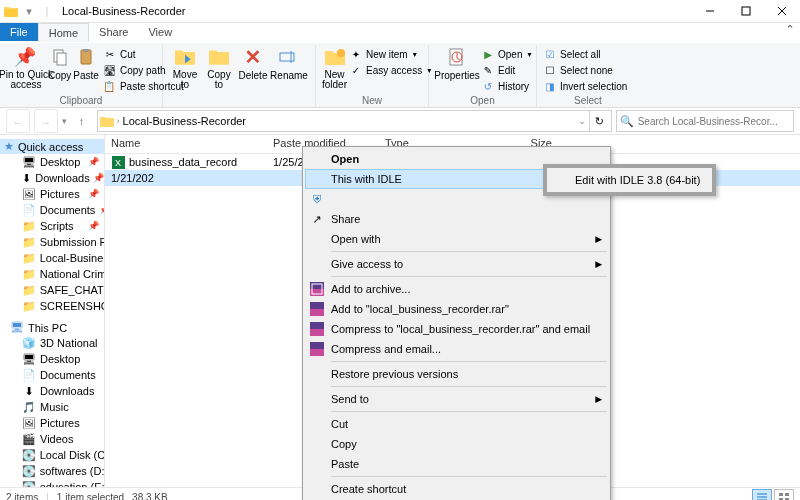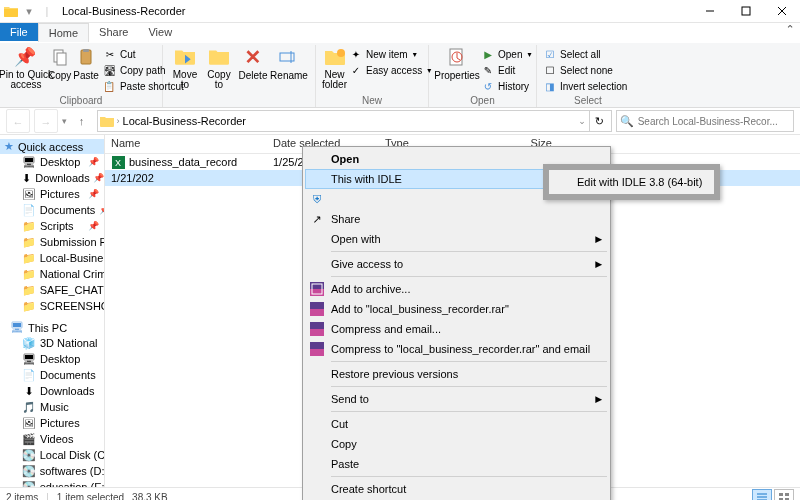--- a/index.html
+++ b/index.html
@@ -40,21 +40,21 @@
 .frow{display:flex;height:16px;align-items:center;font-size:11px;}
 .frow.sel{background:#cde8ff;}
 .frow .c{padding:0 6px;overflow:hidden;white-space:nowrap;}
 .context{position:absolute;background:#f0f0f0;border:1px solid #a0a0a0;box-shadow:2px 2px 4px rgba(0,0,0,0.25);font-size:11px;min-width:220px;padding:2px;}
 .context .ci{display:flex;align-items:center;height:20px;padding:0 18px 0 26px;position:relative;white-space:nowrap;}
 .context .ci .mi{position:absolute;left:4px;width:16px;height:16px;display:flex;align-items:center;justify-content:center;}
 .context .ci.bold{font-weight:bold;}
 .context .ci .arr{position:absolute;right:6px;font-size:9px;}
 .context .sep{height:1px;background:#d0d0d0;margin:2px 1px 2px 26px;}
 .context .ci.hov{background:#cde8ff;border:1px solid #99ccf3;height:18px;padding-right:17px;padding-left:25px;}
-.submenu{position:absolute;background:#f0f0f0;border:6px solid #a3a3a3;box-shadow:2px 2px 4px rgba(0,0,0,0.25);font-size:11px;min-width:135px;padding:2px;}
+.submenu{position:absolute;background:#f0f0f0;border:4px solid #a3a3a3;box-shadow:2px 2px 4px rgba(0,0,0,0.25);font-size:11px;min-width:135px;padding:2px;}
 .submenu .ci{display:flex;align-items:center;height:20px;padding:0 10px 0 26px;}
 .status{height:18px;border-top:1px solid #e5e5e5;display:flex;align-items:center;font-size:10px;color:#444;padding:0 6px;gap:8px;}
 .status .right{margin-left:auto;display:flex;gap:2px;}
 .viewbtn{width:18px;height:14px;border:1px solid #bfbfbf;display:flex;align-items:center;justify-content:center;}
 .viewbtn.active{background:#cde8ff;border-color:#6aa9e0;}
 svg{display:block;}
 .folder-ic{width:14px;height:11px;}
 .cN{width:150px} .cD{width:100px} .cT{width:95px} .cS{width:60px;text-align:right}
 </style>
 </head>
@@ -373,21 +373,21 @@
         </div>
         <div class="item sub">
           <span class="ic16">💽</span>
           <span>education (E:)</span>
         </div>
       </div>
   </div>
   <div class="main">
     <div class="cols">
       <div class="cN">Name</div>
-      <div class="cD">Date selected</div>
+      <div class="cD">Paste modified</div>
       <div class="cT">Type</div>
       <div class="cS">Size</div>
     </div>
     <div class="rows" id="rows">
         <div class="frow">
           <div class="c cN" style="display:flex;align-items:center;gap:4px">
             <span class="ic16">
               <svg width="13" height="13" viewBox="0 0 13 13">
                 <rect width="13" height="13" fill="#107c41"></rect>
                 <text x="3" y="10" fill="#fff" font-size="9" font-family="Arial">X</text>
@@ -452,30 +452,30 @@
       </span>
       <span>Add to "local_business_recorder.rar"</span>
     </div>
   <div class="ci">
       <span class="mi">
         <svg width="14" height="14" viewBox="0 0 14 14">
           <rect width="14" height="14" fill="#5b3b8c"></rect>
           <path fill="#c84a9a" d="M0 7h14v7H0z"></path>
         </svg>
       </span>
-      <span>Compress and email...</span>
+      <span>Compress to "local_business_recorder.rar" and email</span>
     </div>
   <div class="ci">
       <span class="mi">
         <svg width="14" height="14" viewBox="0 0 14 14">
           <rect width="14" height="14" fill="#5b3b8c"></rect>
           <path fill="#c84a9a" d="M0 7h14v7H0z"></path>
         </svg>
       </span>
-      <span>Compress to "local_business_recorder.rar" and email</span>
+      <span>Compress and email...</span>
     </div>
   <div class="sep"></div>
   <div class="ci">
       <span>Restore previous versions</span>
     </div>
   <div class="sep"></div>
   <div class="ci">
       <span>Send to</span>
       <span class="arr">▶</span>
     </div>

